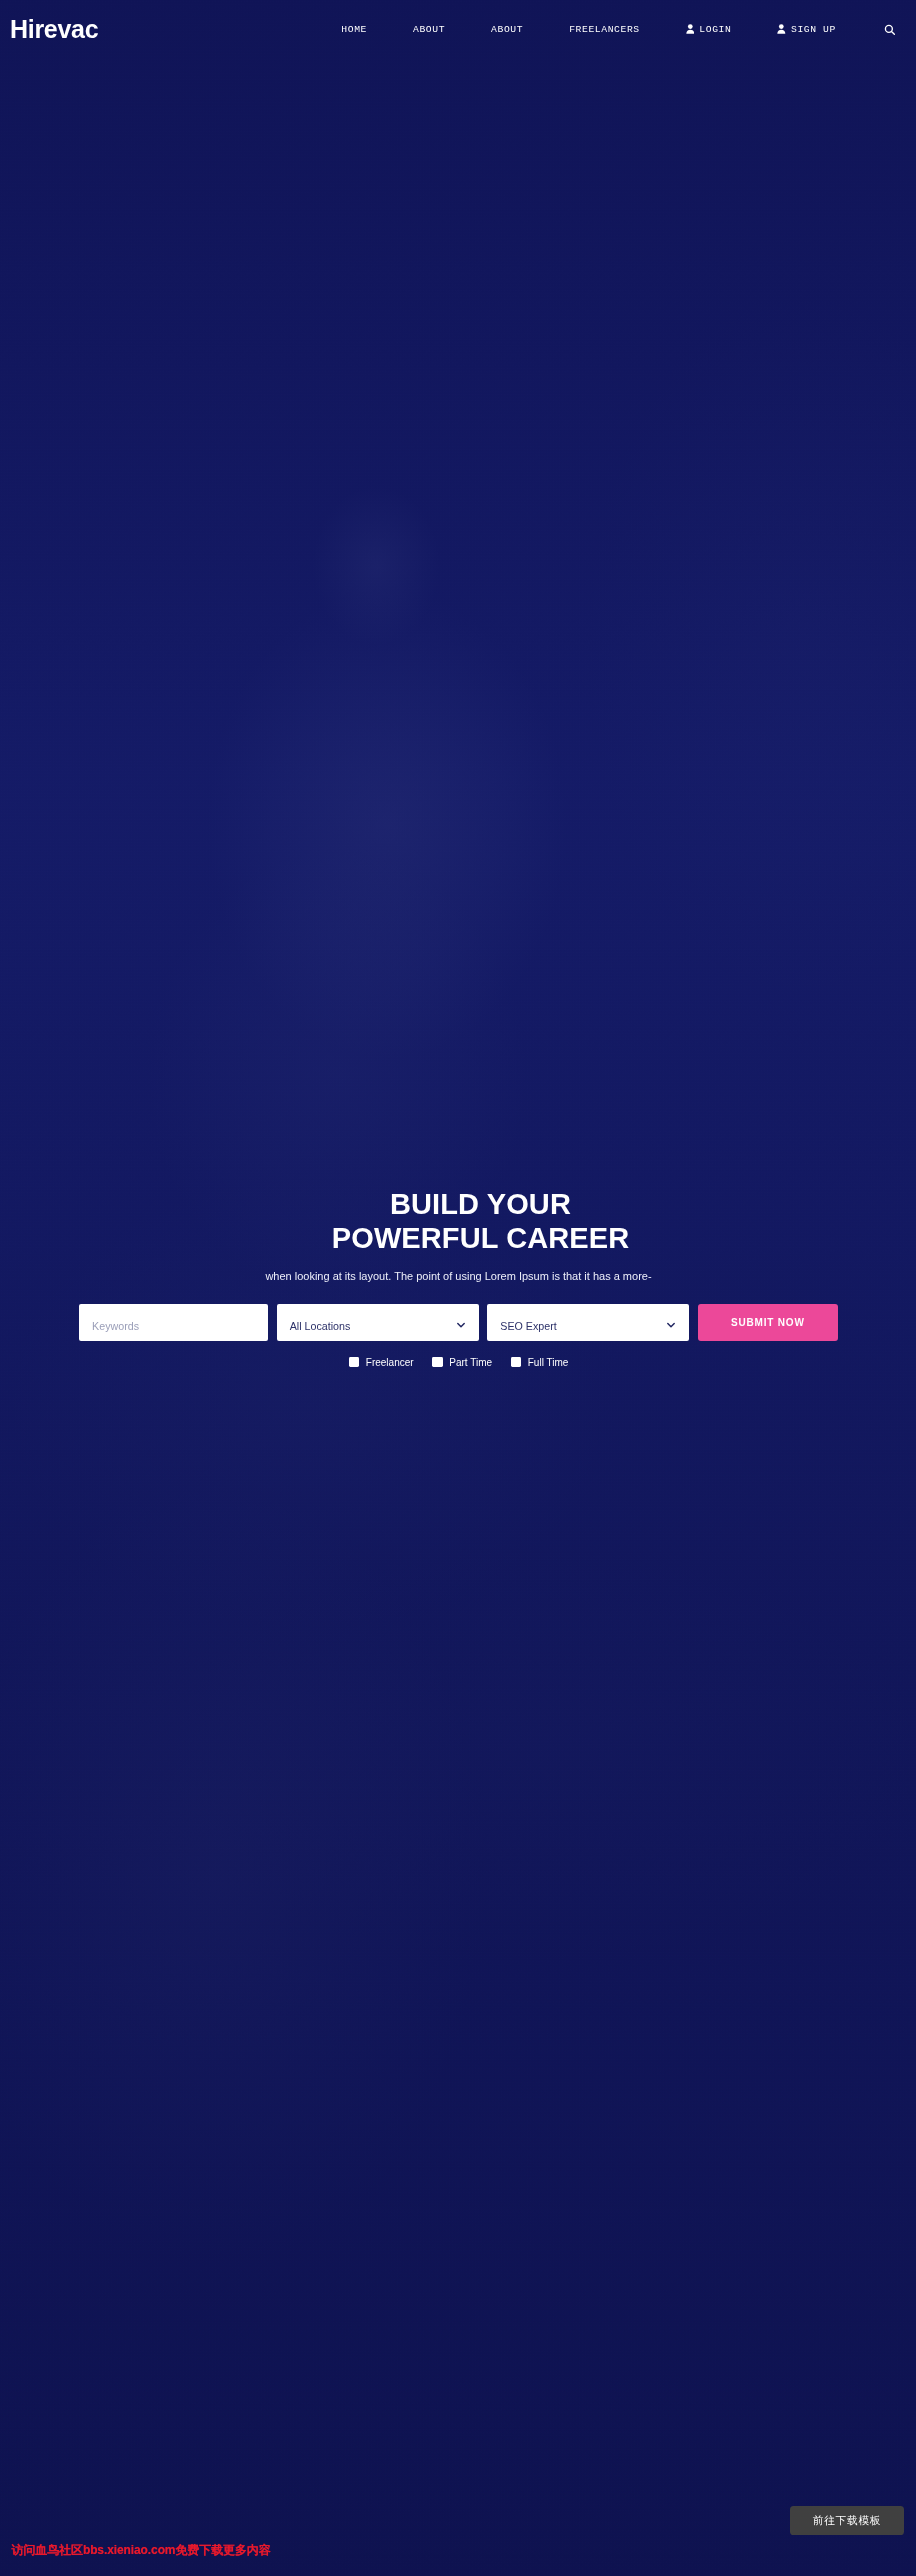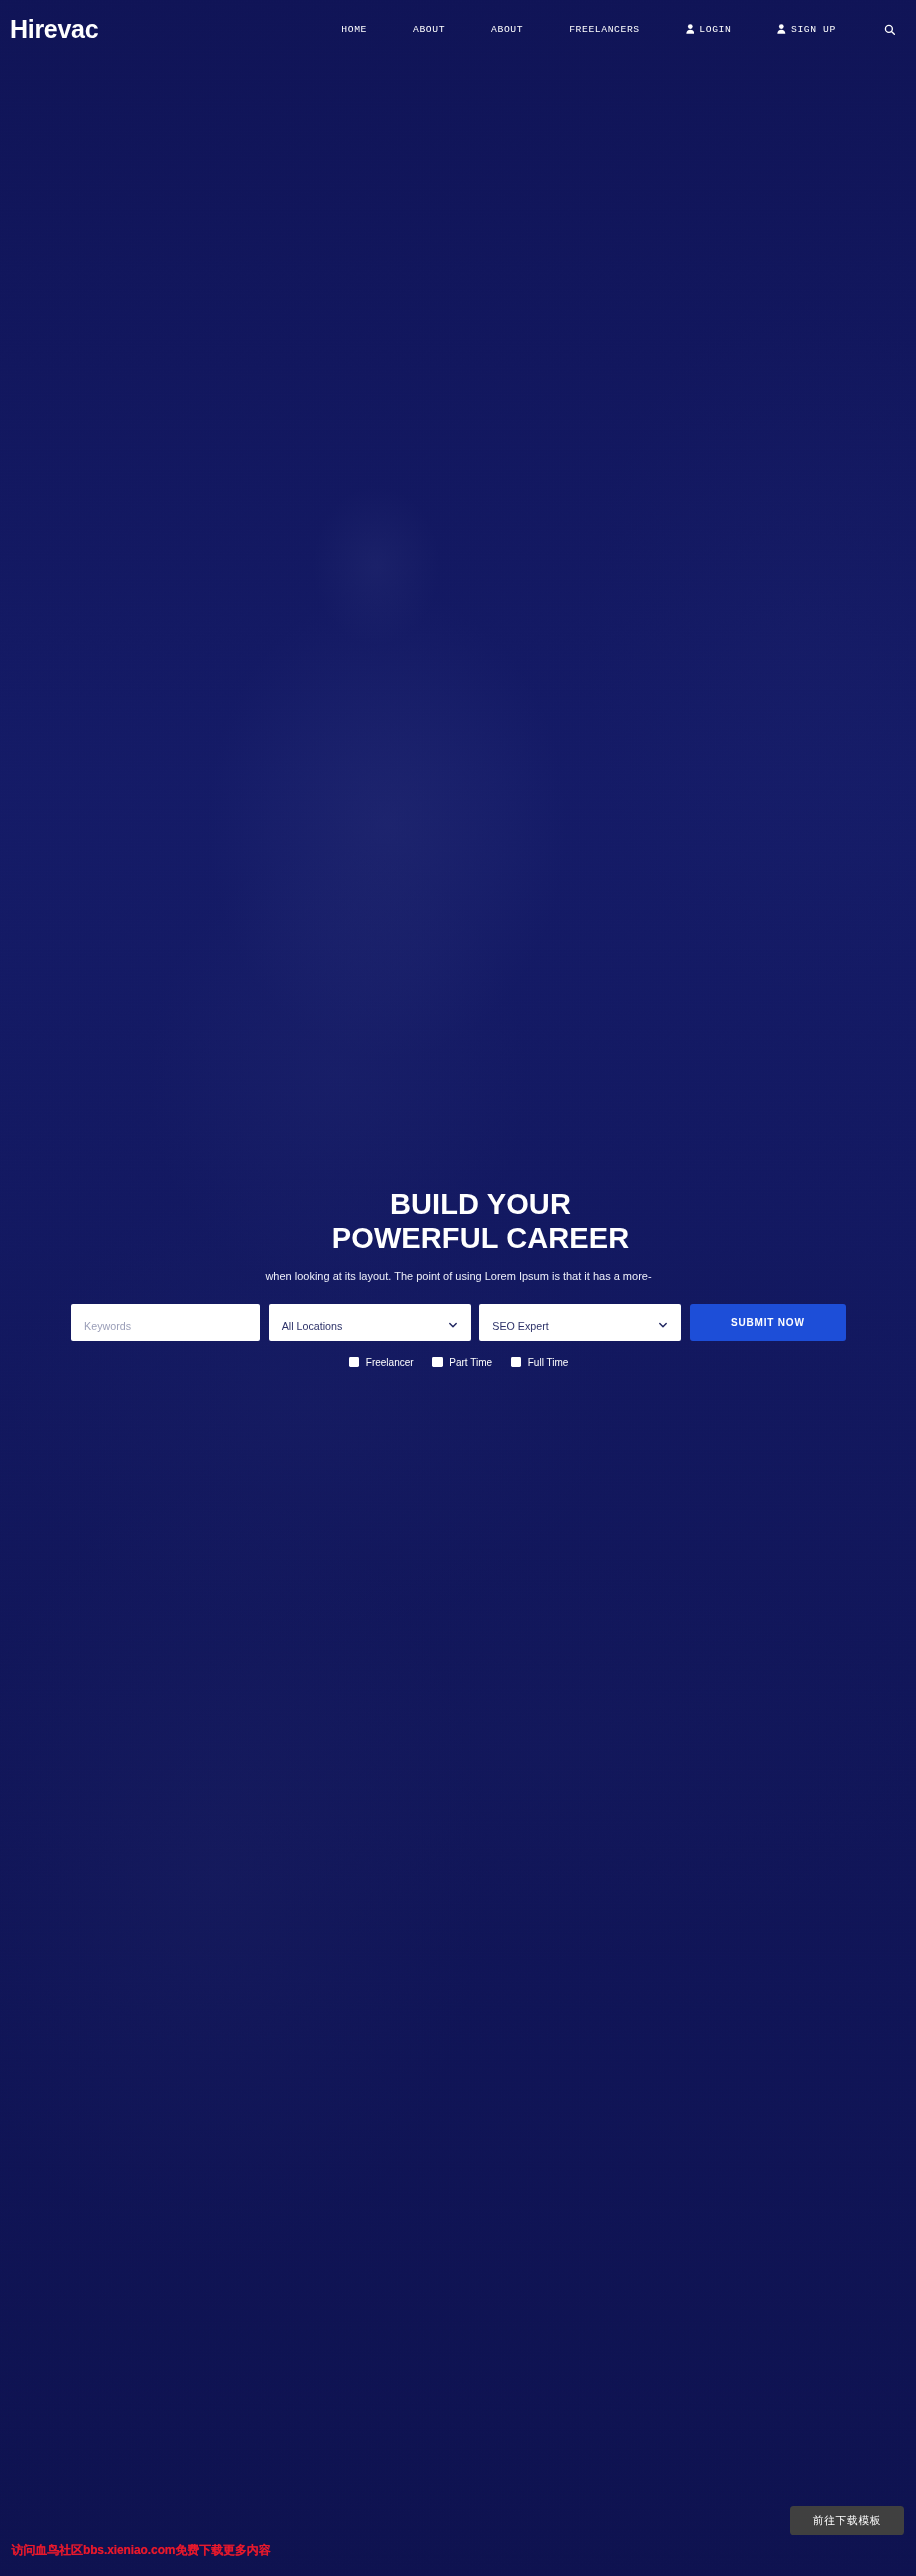--- a/index.html
+++ b/index.html
@@ -186,23 +186,23 @@
     white-space: nowrap;
   }
   .field-select .field-text { color: #2c3168; }
 
   .caret {
     width: 10px; height: 10px;
     flex: 0 0 auto;
   }
 
   .submit-btn {
-    width: 156px;
+    width: 140px;
     height: 37px;
-    background: #1d4ed8;
+    background: #ec4899;
     color: #ffffff;
     border: none;
     border-radius: 2.9px;
     font-size: 10px;
     font-weight: 600;
     letter-spacing: 0.8px;
     font-family: "Liberation Sans", sans-serif;
     cursor: pointer;
   }
 

